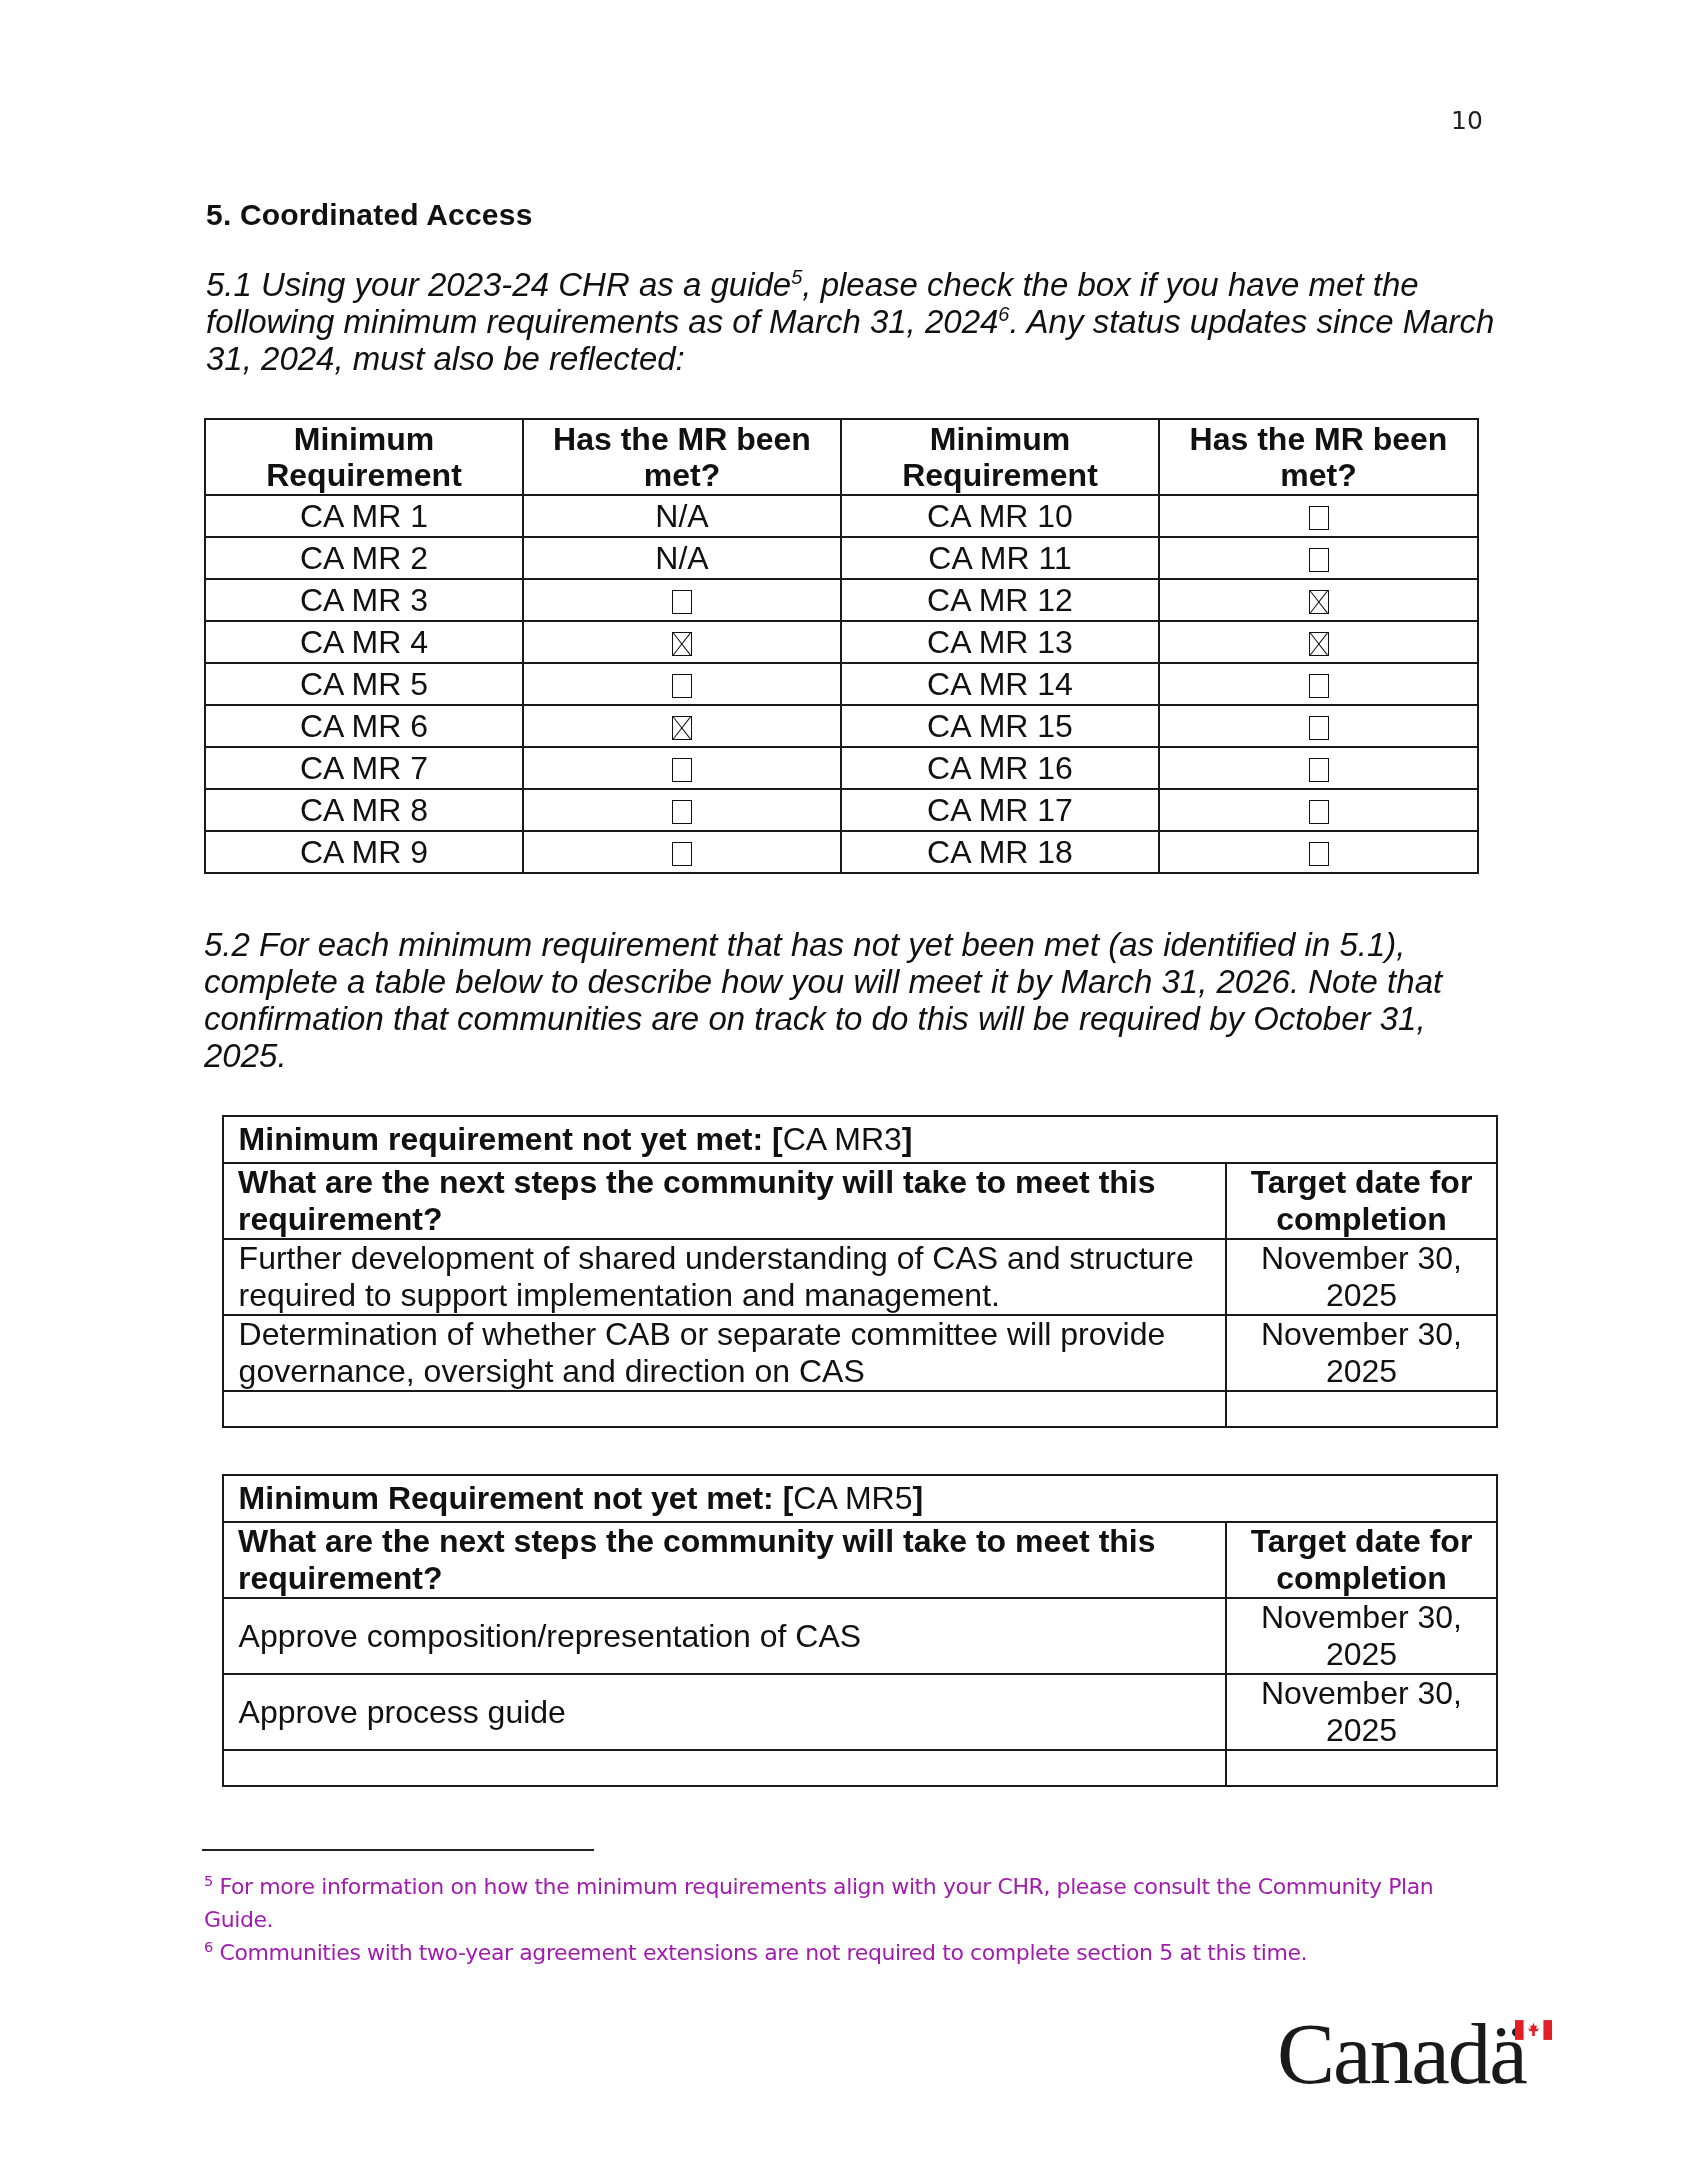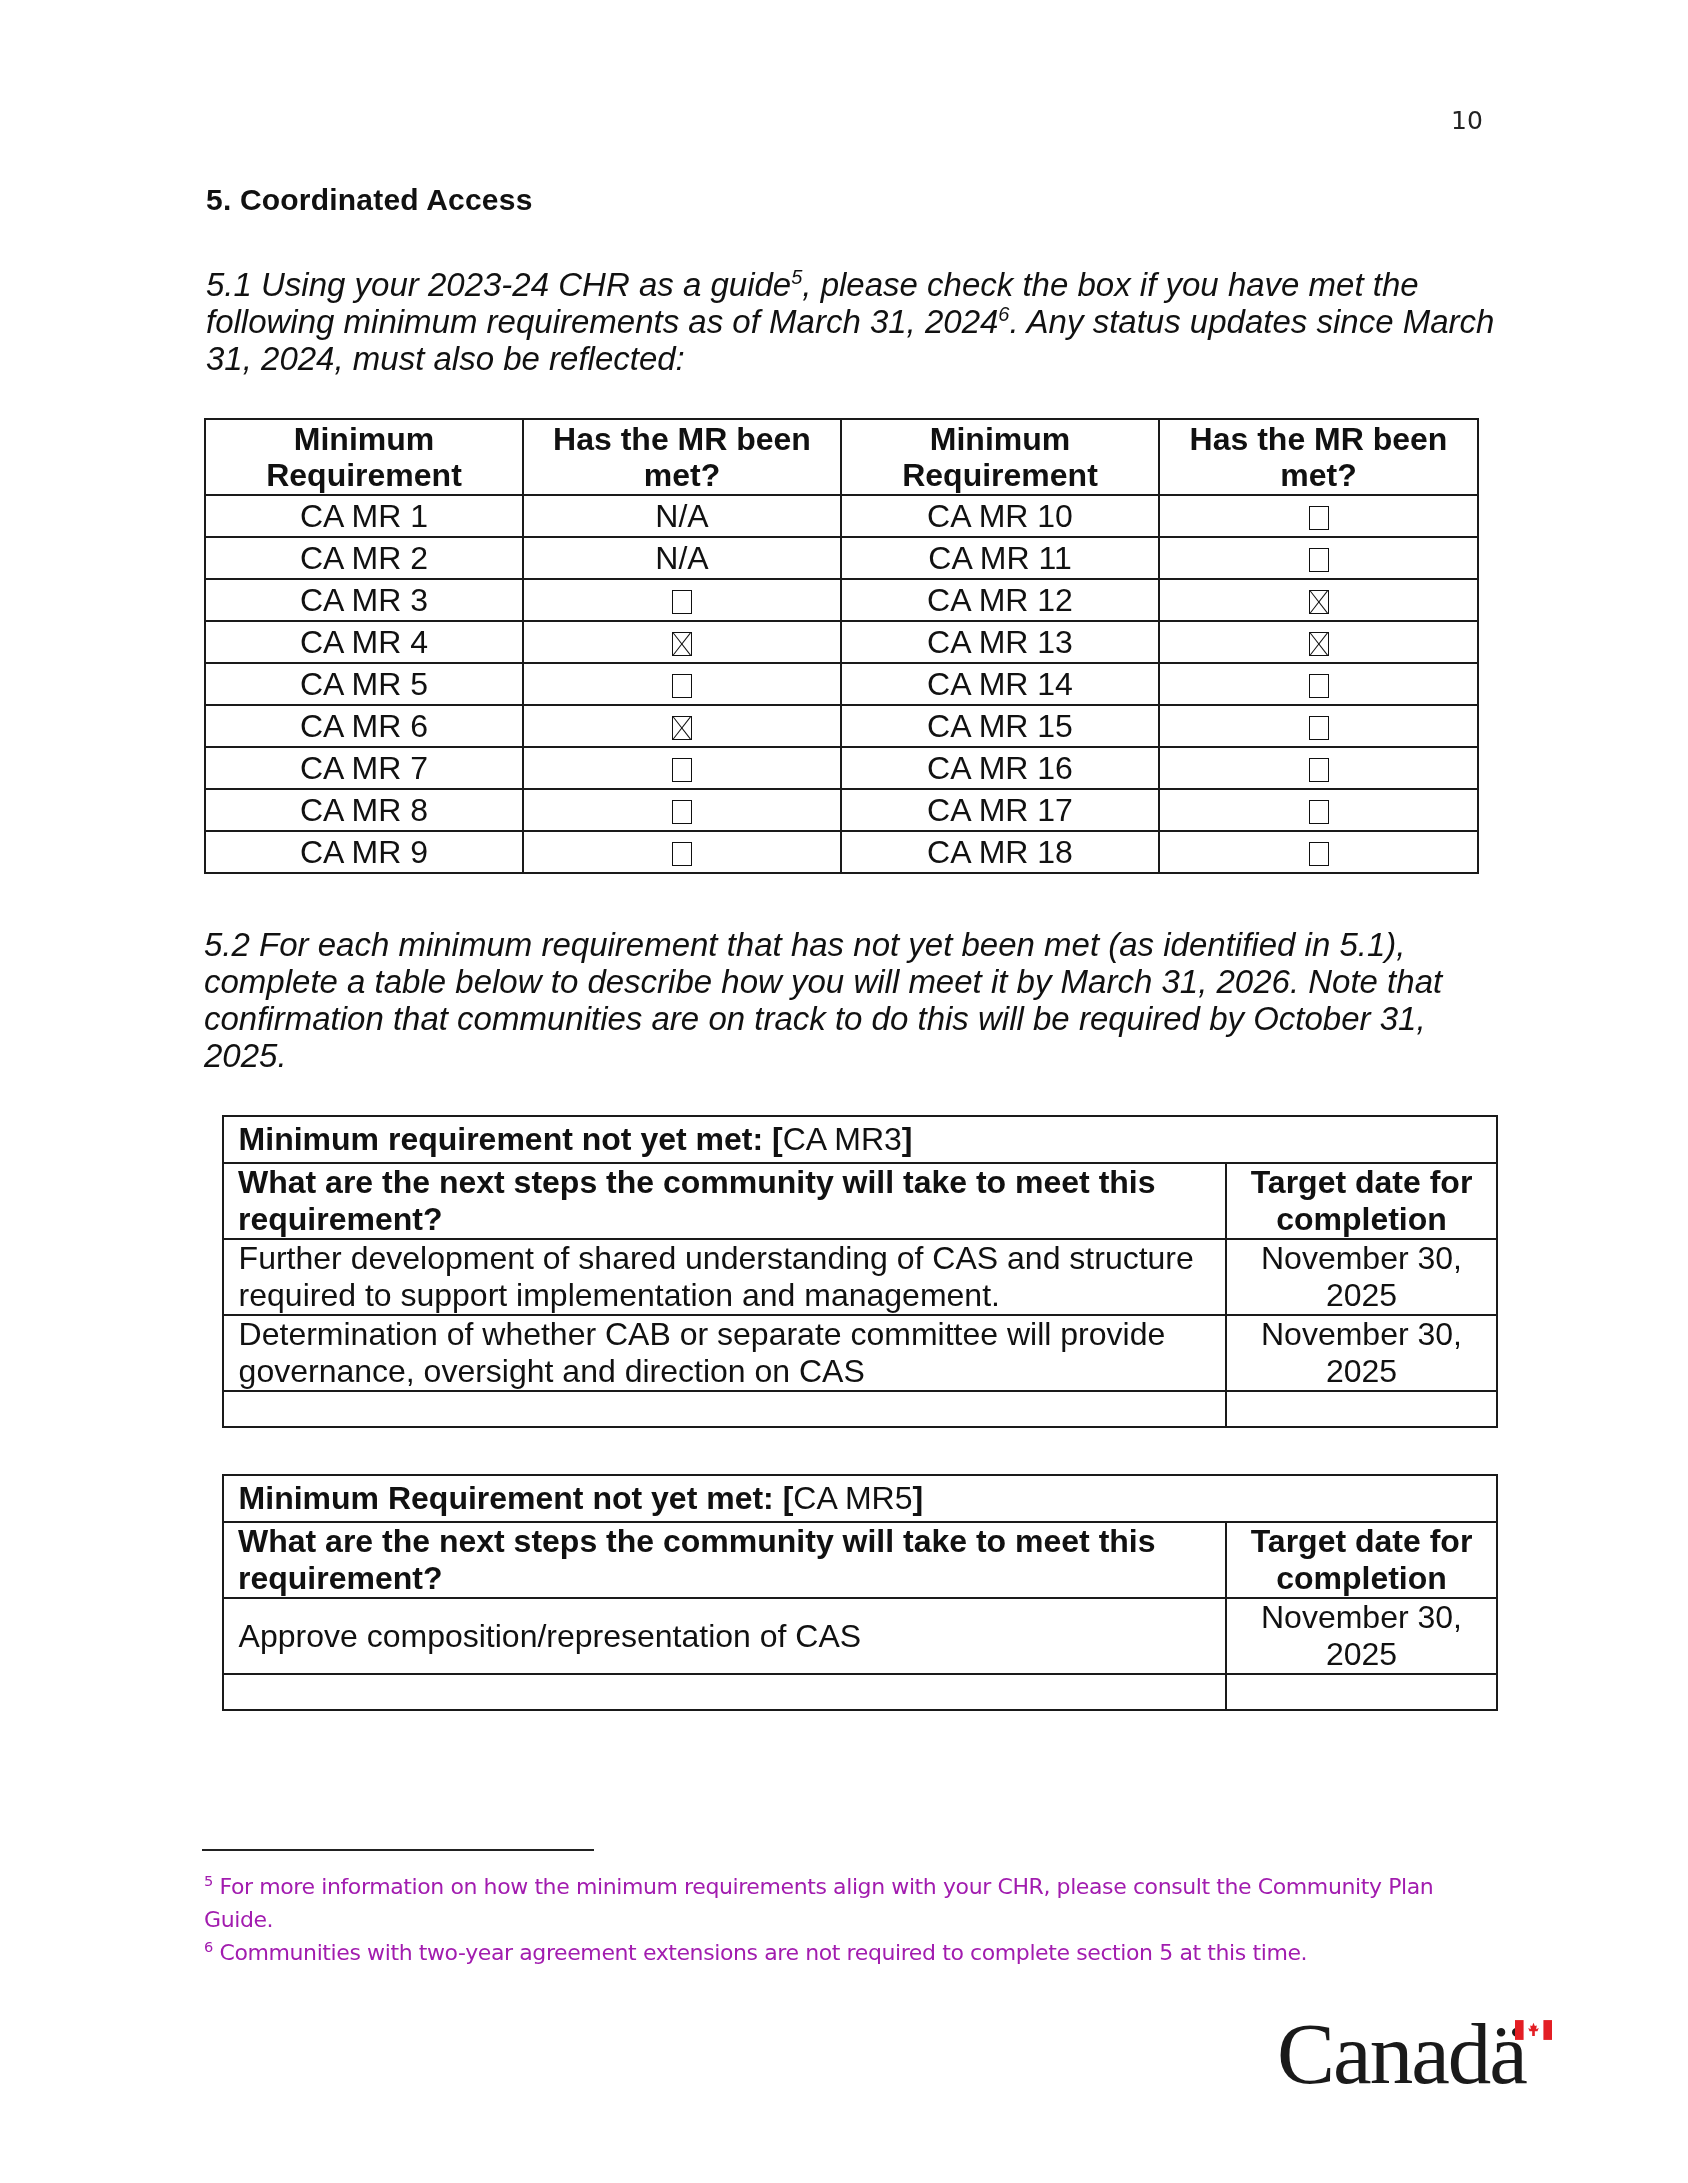--- a/index.html
+++ b/index.html
@@ -1,19 +1,19 @@
 <!DOCTYPE html>
 <html style="font-size:10.6px"><head>
 <meta charset="utf-8">
 <style>
   html, body { margin:0; padding:0; background:#ffffff; }
   body { width:1688px; height:2183px; position:relative; overflow:hidden; color:#111; font-family:"Liberation Sans", sans-serif; }
   .abs { position:absolute; }
   .page-num { left:1451px; top:106px; font-family:"DejaVu Sans", sans-serif; font-size:25px; color:#222; }
-  .h1 { left:206px; top:183px; font-size:30px; font-weight:bold; letter-spacing:0.2px; }
+  .h1 { left:206px; top:198px; font-size:30px; font-weight:bold; letter-spacing:0.2px; }
   .para { font-size:33px; font-style:italic; line-height:37px; width:1290px; }
   .para sup { font-size:20px; line-height:0; vertical-align:super; }
   .p51 { left:206px; top:266px; }
   .p52 { left:204px; top:926px; }
   table { position:absolute; border-collapse:collapse; table-layout:fixed; }
   td, th { border:2px solid #1a1a1a; padding:0; }
   .t1 { left:204px; top:418px; width:1273px; }
   .t1 th { font-size:32px; font-weight:bold; line-height:36px; height:74px; text-align:center; vertical-align:middle;margin-left:44px; }
   .t1 td { font-size:32px; height:40px; text-align:center; vertical-align:middle; line-height:37px; }
   .cb { display:inline-block; width:20px; height:24px; border:1.7px solid #111; position:relative; vertical-align:middle; box-sizing:border-box; }
@@ -163,20 +163,24 @@
   </tr>
   <tr>
     <td class="qhead">What are the next steps the community will take to meet this requirement?</td>
     <td class="dhead">Target date for completion</td>
   </tr>
   <tr>
     <td class="step">Approve composition/representation of CAS</td>
     <td class="date">November 30, 2025</td>
   </tr>
   <tr>
+    <td class="step">Approve process guide</td>
+    <td class="date">November 30, 2025</td>
+  </tr>
+  <tr>
     <td class="step empty"></td>
     <td class="date empty"></td>
   </tr>
 </tbody>
   </table>
 
 <div class="abs fn-rule"></div>
 <div class="abs fn fn5"><sup>5</sup><span> For more information on how the minimum requirements align with your CHR, please consult the Community Plan Guide.</span></div>
 <div class="abs fn fn6"><sup>6</sup><span> Communities with two-year agreement extensions are not required to complete section 5 at this time.</span></div>
 

